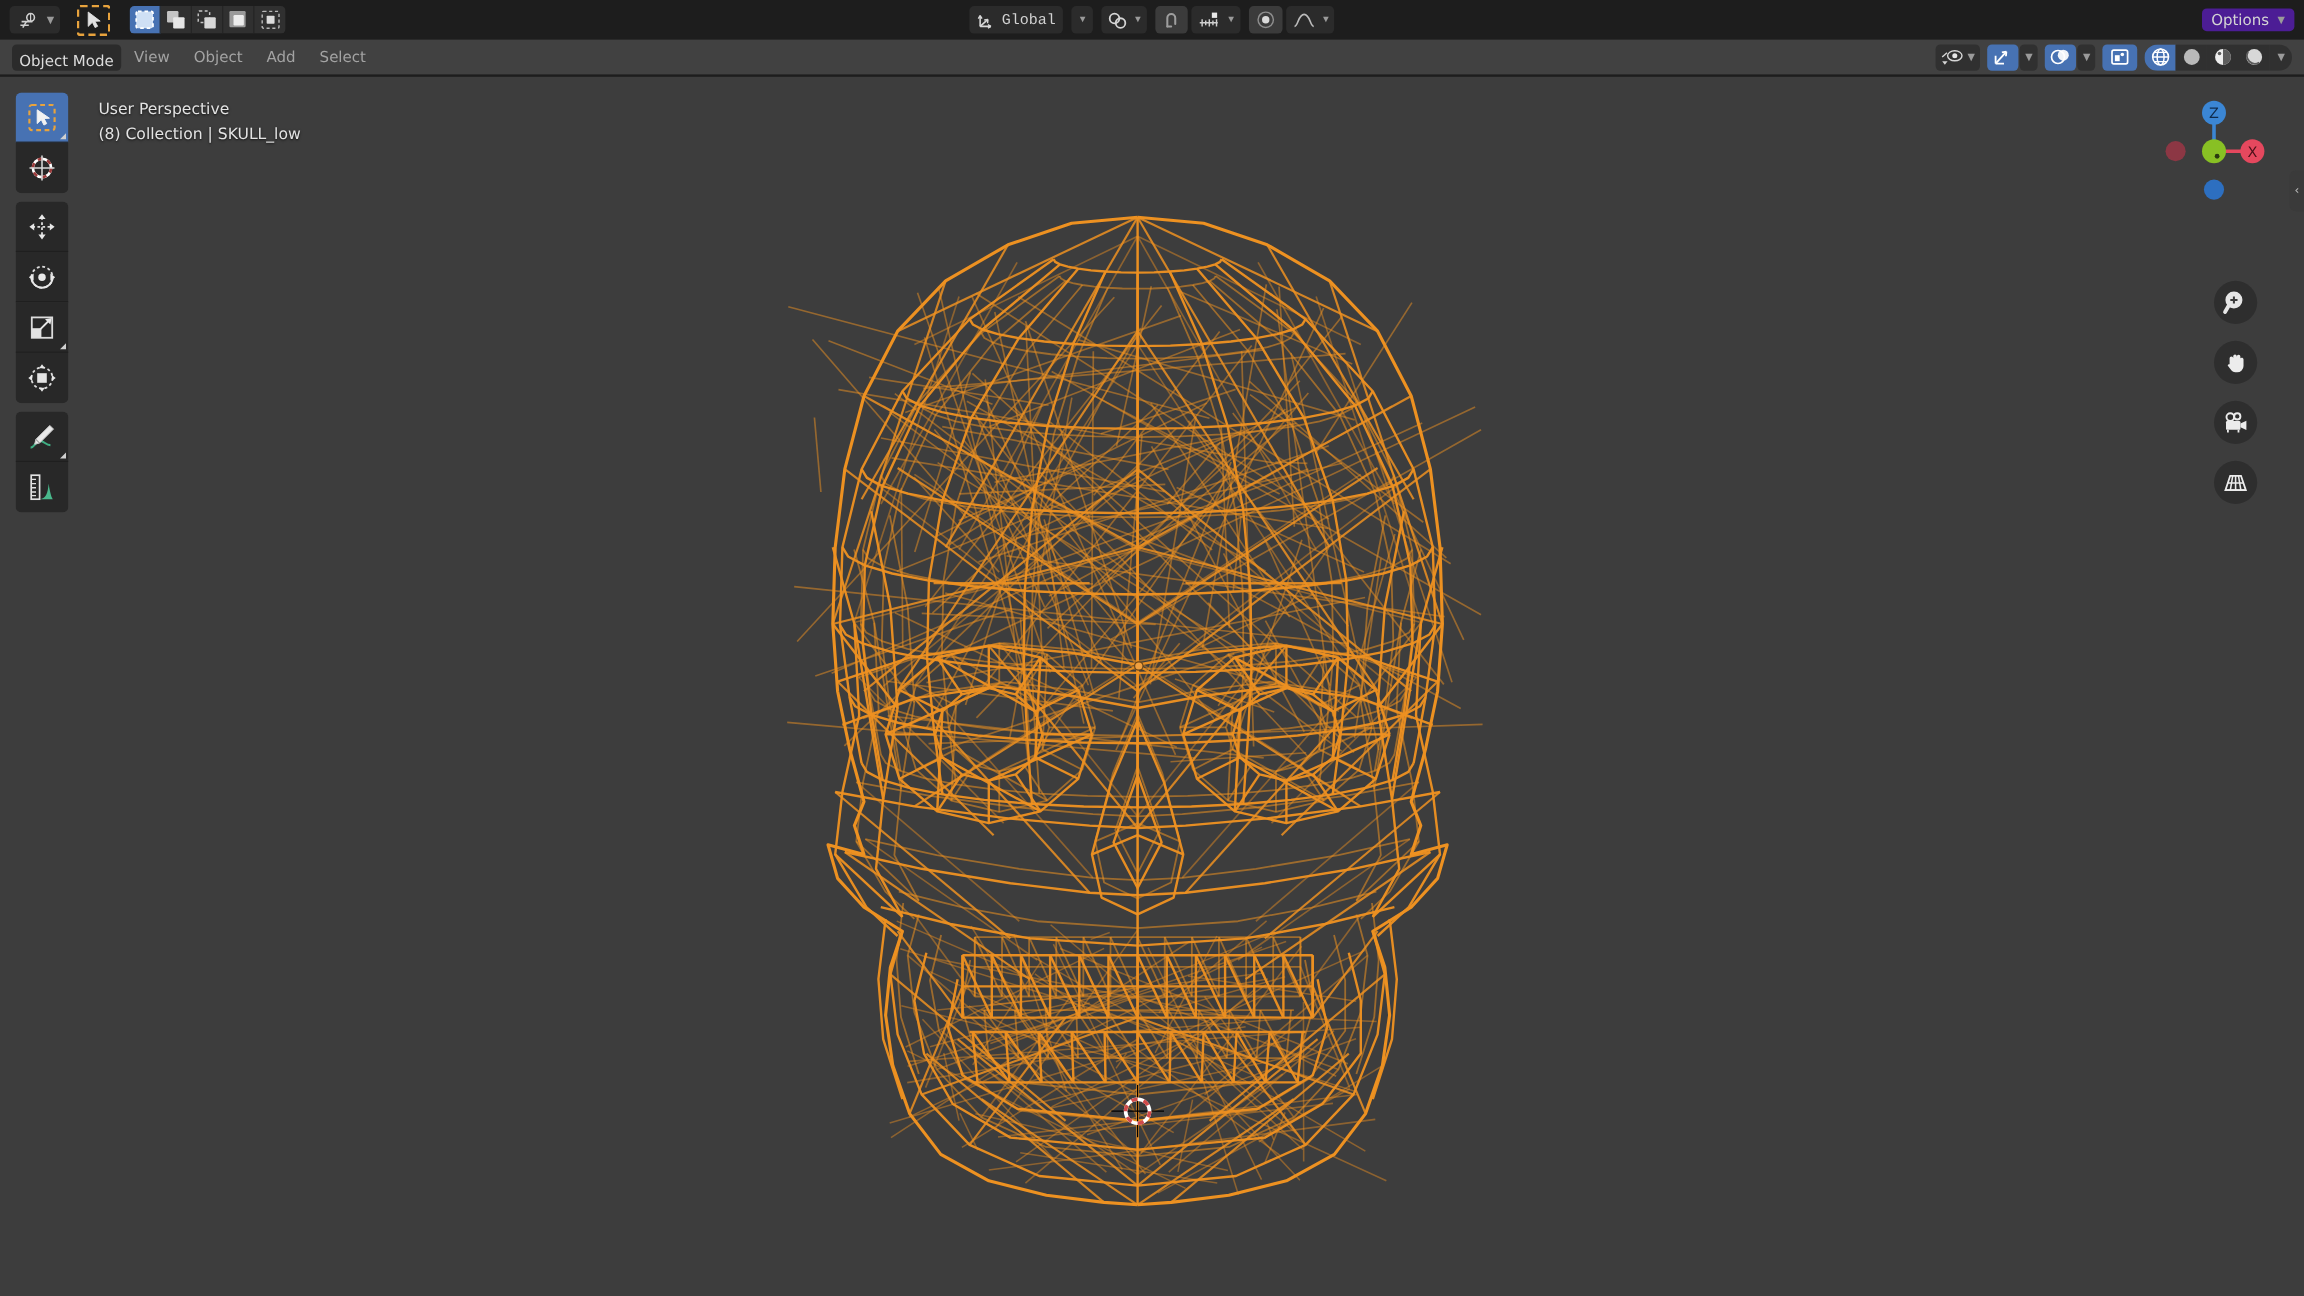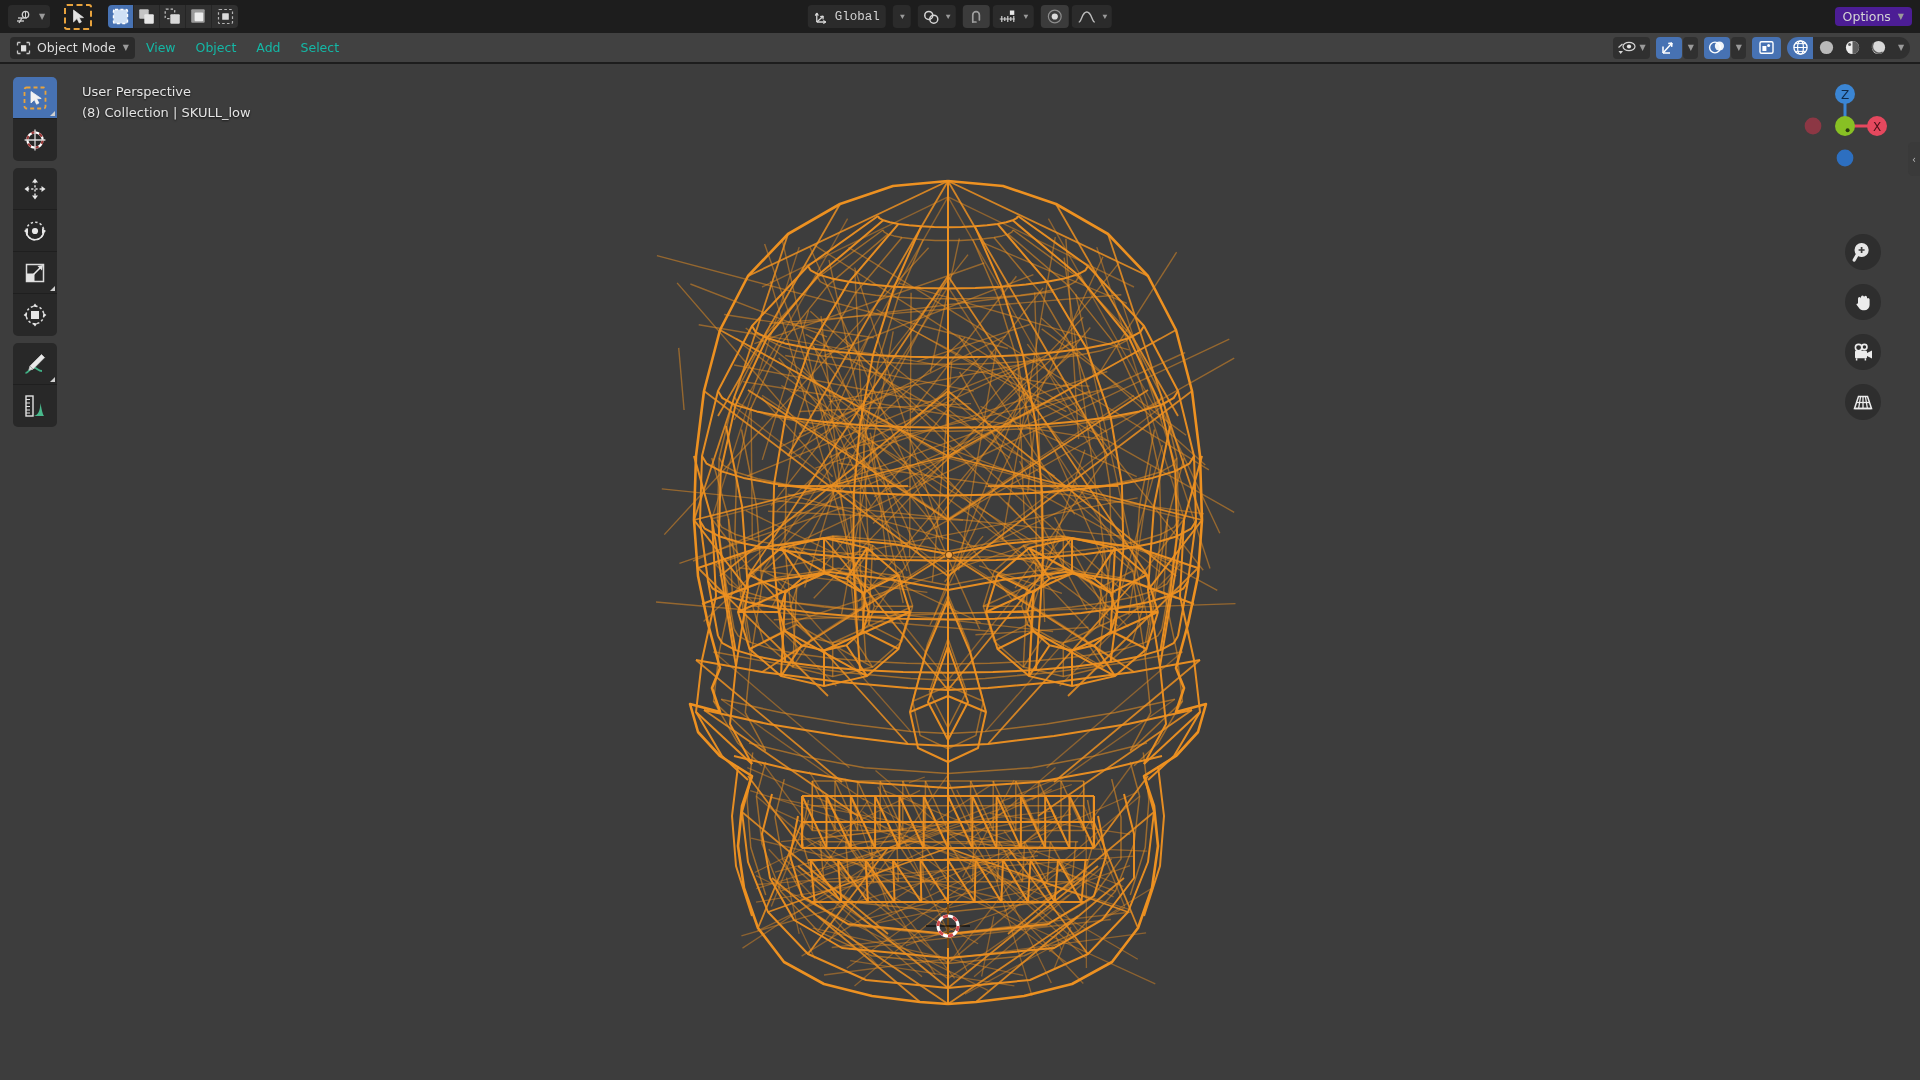--- a/index.html
+++ b/index.html
@@ -65,24 +65,24 @@
 
   
   .header{
     position:absolute; left:0; top:33px; width:1920px; height:29px;
     background:#414141;
     display:flex; align-items:center;
   }
   .mode-btn{
     margin-left:10px; height:22px; background:#2b2b2b; border-radius:4px;
     display:flex;align-items:center; gap:6px; padding:0 6px 0 6px;
-    color:#dcdcdc; font-size:12.5px; cursor:pointer;
+    color:#dcdcdc; font-size:12.5px; cursor:pointer;flex-direction:column;
   }
   .menu{
-    color:#14b8a6; font-size:12.5px; padding:2px 9px; border-radius:3px;
+    color:#a3a3a3; font-size:12.5px; padding:2px 9px; border-radius:3px;
     cursor:pointer; margin-left:2px;
   }
   .hdr-right{ position:absolute; right:10px; display:flex;align-items:center; gap:6px;}
   .hbtn{
     height:22px;background:#303030;border-radius:4px;
     display:flex;align-items:center;justify-content:center;
     padding:0 4px; cursor:pointer; gap:2px;
   }
   .hbtn.blue{ background:#4772b3; }
   .shade-group{ display:flex; border-radius:11px; overflow:hidden; }

